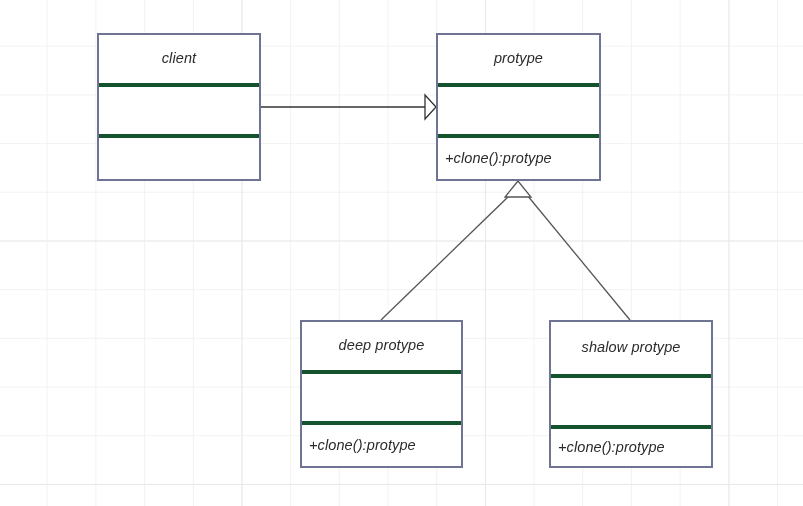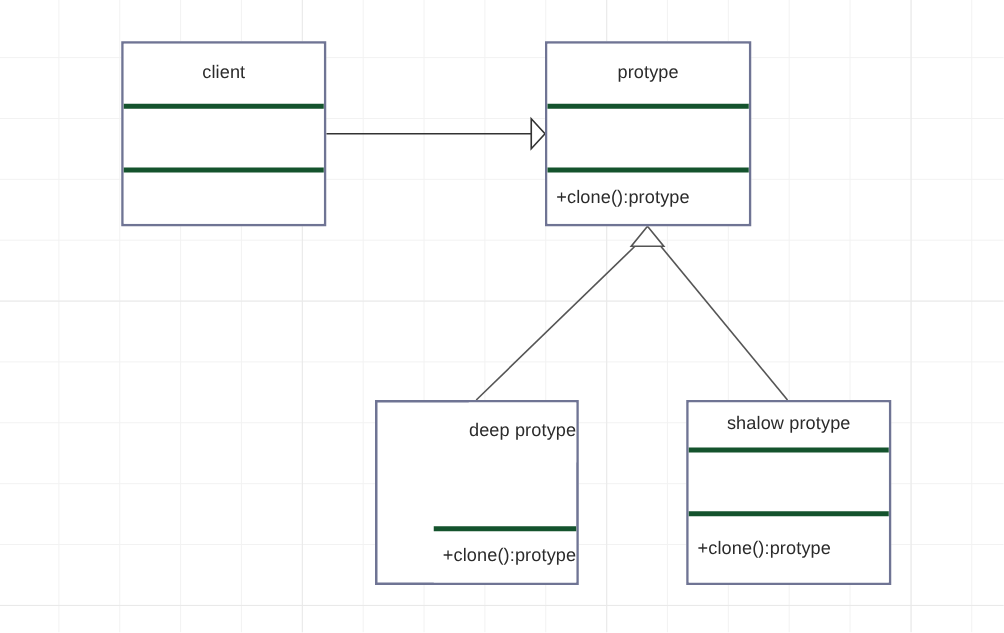--- a/index.html
+++ b/index.html
@@ -38,20 +38,21 @@
     display: flex;
     flex-direction: column;
     z-index: 3;
   }
   .uml-compartment {
     box-sizing: border-box;
     position: relative;
     display: flex;
     align-items: center;
     background: #ffffff;
+    font-style: italic;
   }
   .uml-compartment.divider-top {
     border-top: 4px solid #14532d;
   }
   .compartment-name {
     justify-content: center;
   }
   .compartment-attrs {
     justify-content: flex-start;
   }
@@ -129,34 +130,34 @@
       <span class="uml-text">protype</span>
     </div>
     <div class="uml-compartment compartment-attrs divider-top" style="height:51px;">
       <span class="uml-text"></span>
     </div>
     <div class="uml-compartment compartment-ops divider-top" style="flex:1 1 auto;">
       <span class="uml-text op">+clone():protype</span>
     </div>
   </div>
 
-  <div class="uml-class" style="left:300px; top:320px; width:163px; height:148px;align-items:flex-end;">
+  <div class="uml-class" style="left:300px; top:320px; width:163px; height:148px;">
     <div class="uml-compartment compartment-name" style="height:48px;">
       <span class="uml-text">deep protype</span>
     </div>
     <div class="uml-compartment compartment-attrs divider-top" style="height:51px;">
       <span class="uml-text"></span>
     </div>
     <div class="uml-compartment compartment-ops divider-top" style="flex:1 1 auto;">
       <span class="uml-text op">+clone():protype</span>
     </div>
   </div>
 
   <div class="uml-class" style="left:549px; top:320px; width:164px; height:148px;">
-    <div class="uml-compartment compartment-name" style="height:36px;">
+    <div class="uml-compartment compartment-name" style="height:52px;">
       <span class="uml-text">shalow protype</span>
     </div>
     <div class="uml-compartment compartment-attrs divider-top" style="height:51px;">
       <span class="uml-text"></span>
     </div>
     <div class="uml-compartment compartment-ops divider-top" style="flex:1 1 auto;">
       <span class="uml-text op">+clone():protype</span>
     </div>
   </div>
 

